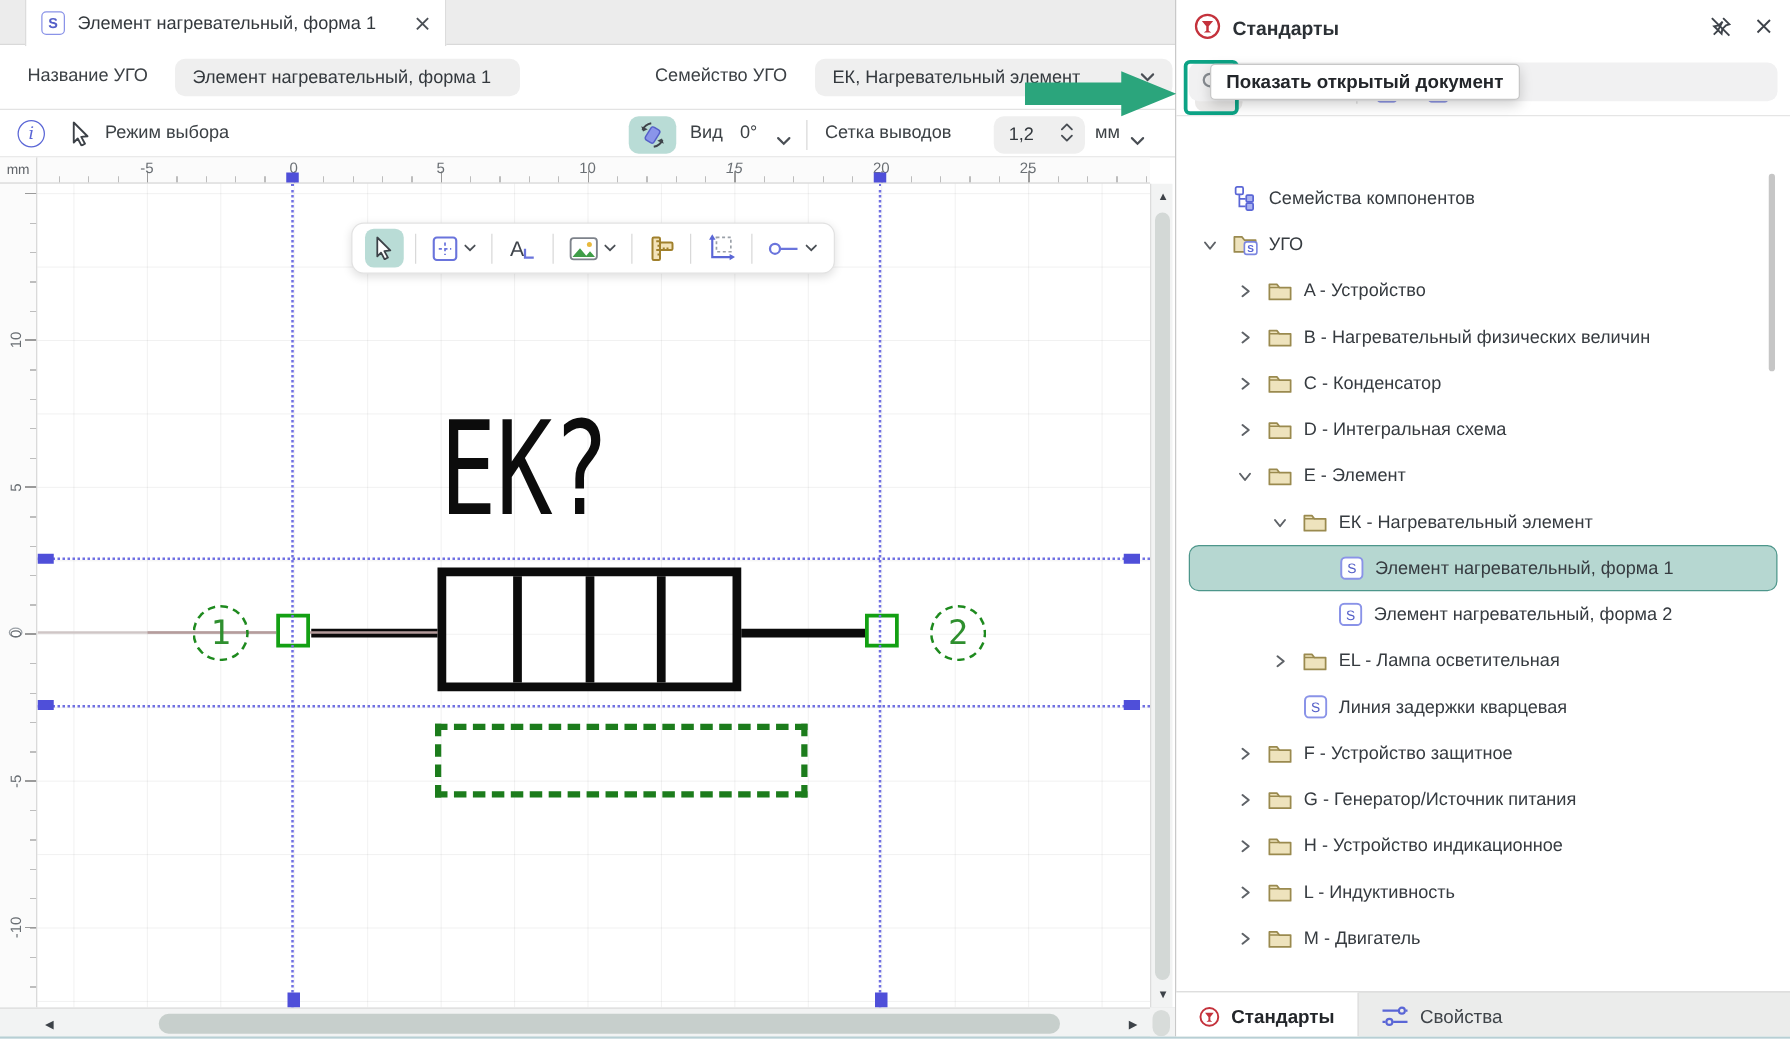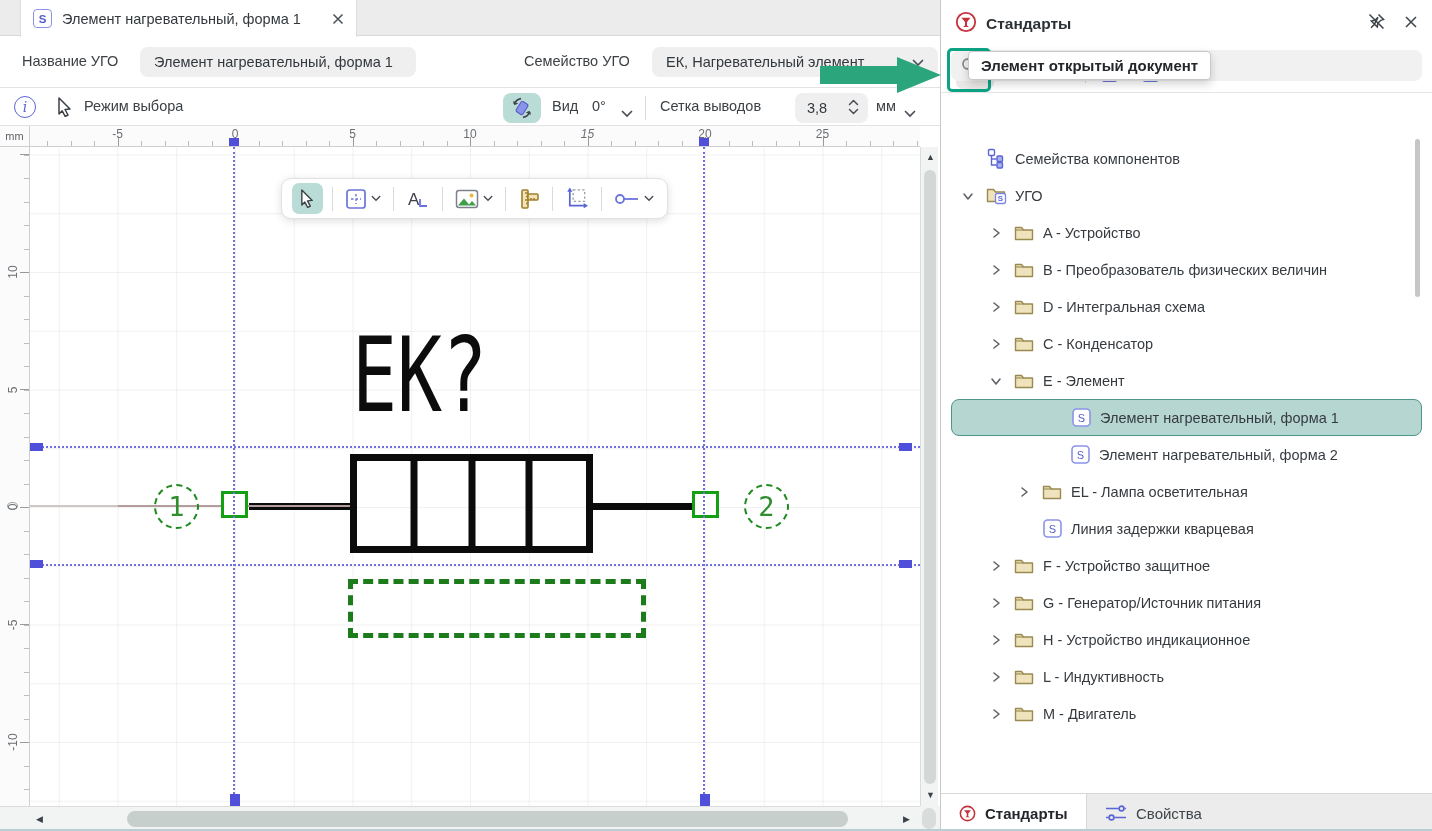--- a/index.html
+++ b/index.html
@@ -169,21 +169,21 @@
     <span class="tr-text" style="left:552px">Вид</span>
     <span class="tr-text" style="left:592px">0°</span>
     <span class="abs" style="left:621px;top:15px">
       <svg width="12" height="8" viewBox="0 0 12 8">
           <path d="M1.5 1.5 L6 6 L10.5 1.5" fill="none" stroke="#4a4f55" stroke-width="1.7" stroke-linecap="round"></path>
         </svg>
     </span>
     <div class="sep-v" style="left:645px;top:7px;height:24px"></div>
     <span class="tr-text" style="left:660px">Сетка выводов</span>
     <div class="pill" style="left:795px;top:4px;width:73px;height:30px;padding:0 9px 0 12px">
-      <span>3,8</span>
+      <span>1,2</span>
       <span class="chev-dd">
         <svg width="11" height="18" viewBox="0 0 11 18">
             <path d="M1.5 6.5 L5.5 2.5 L9.5 6.5 M1.5 11.5 L5.5 15.5 L9.5 11.5" fill="none" stroke="#4a4f55" stroke-width="1.5" stroke-linecap="round" stroke-linejoin="round"></path>
           </svg>
       </span>
     </div>
     <span class="tr-text" style="left:876px">мм</span>
     <span class="abs" style="left:904px;top:15px">
       <svg width="12" height="8" viewBox="0 0 12 8">
           <path d="M1.5 1.5 L6 6 L10.5 1.5" fill="none" stroke="#4a4f55" stroke-width="1.7" stroke-linecap="round"></path>
@@ -391,21 +391,21 @@
       </div>
     </div>
 
     <div class="p-search">
       <svg width="17" height="17" viewBox="0 0 17 17" fill="none" stroke="#878c92" stroke-width="1.8">
           <circle cx="7" cy="7" r="5"></circle>
           <path d="M11 11 L15 15"></path>
         </svg>
     </div>
 
-    <div class="tooltip">Элемент открытый документ</div>
+    <div class="tooltip">Показать открытый документ</div>
 
     <div class="tree">
         <div class="tree-row" style="padding-left: 16px;">
           <span class="chev"></span>
           <span class="ticon">
             <svg width="20" height="21" viewBox="0 0 20 21" fill="none" stroke="#5a66d6" stroke-width="1.4">
               <rect x="2.5" y="1.5" width="6" height="6" rx="1.2"></rect>
               <path d="M5.5 7.5 V17 H10.5"></path>
               <path d="M5.5 11 H10.5"></path>
               <rect x="11" y="8" width="5.5" height="5.5" rx="1" fill="#aab3ef"></rect>
@@ -448,63 +448,77 @@
             <svg width="12" height="12" viewBox="0 0 12 12">
               <path d="M4 2 L9 6 L4 10" fill="none" stroke="#5f6368" stroke-width="1.6" stroke-linecap="round" stroke-linejoin="round"></path>
             </svg>
           </span>
           <span class="ticon">
             <svg width="20" height="17" viewBox="0 0 20 17">
               <path d="M1.5 3.5 H7.5 L9.5 6 H18.5 V15.5 H1.5 Z" fill="#eee3bd" stroke="#9a8a4f" stroke-width="1.4" stroke-linejoin="round"></path>
               <path d="M1.5 6 H9.5" stroke="#9a8a4f" stroke-width="1.1"></path>
             </svg>
           </span>
-          <span class="tlabel">B - Преобразователь физических величин</span>
+          <span class="tlabel">B - Нагревательный физических величин</span>
+        </div>
+        <div class="tree-row" style="padding-left: 44px;">
+          <span class="chev">
+            <svg width="12" height="12" viewBox="0 0 12 12">
+              <path d="M4 2 L9 6 L4 10" fill="none" stroke="#5f6368" stroke-width="1.6" stroke-linecap="round" stroke-linejoin="round"></path>
+            </svg>
+          </span>
+          <span class="ticon">
+            <svg width="20" height="17" viewBox="0 0 20 17">
+              <path d="M1.5 3.5 H7.5 L9.5 6 H18.5 V15.5 H1.5 Z" fill="#eee3bd" stroke="#9a8a4f" stroke-width="1.4" stroke-linejoin="round"></path>
+              <path d="M1.5 6 H9.5" stroke="#9a8a4f" stroke-width="1.1"></path>
+            </svg>
+          </span>
+          <span class="tlabel">C - Конденсатор</span>
         </div>
         <div class="tree-row" style="padding-left: 44px;">
           <span class="chev">
             <svg width="12" height="12" viewBox="0 0 12 12">
               <path d="M4 2 L9 6 L4 10" fill="none" stroke="#5f6368" stroke-width="1.6" stroke-linecap="round" stroke-linejoin="round"></path>
             </svg>
           </span>
           <span class="ticon">
             <svg width="20" height="17" viewBox="0 0 20 17">
               <path d="M1.5 3.5 H7.5 L9.5 6 H18.5 V15.5 H1.5 Z" fill="#eee3bd" stroke="#9a8a4f" stroke-width="1.4" stroke-linejoin="round"></path>
               <path d="M1.5 6 H9.5" stroke="#9a8a4f" stroke-width="1.1"></path>
             </svg>
           </span>
           <span class="tlabel">D - Интегральная схема</span>
         </div>
         <div class="tree-row" style="padding-left: 44px;">
           <span class="chev">
             <svg width="12" height="12" viewBox="0 0 12 12">
-              <path d="M4 2 L9 6 L4 10" fill="none" stroke="#5f6368" stroke-width="1.6" stroke-linecap="round" stroke-linejoin="round"></path>
-            </svg>
-          </span>
-          <span class="ticon">
-            <svg width="20" height="17" viewBox="0 0 20 17">
-              <path d="M1.5 3.5 H7.5 L9.5 6 H18.5 V15.5 H1.5 Z" fill="#eee3bd" stroke="#9a8a4f" stroke-width="1.4" stroke-linejoin="round"></path>
-              <path d="M1.5 6 H9.5" stroke="#9a8a4f" stroke-width="1.1"></path>
-            </svg>
-          </span>
-          <span class="tlabel">C - Конденсатор</span>
-        </div>
-        <div class="tree-row" style="padding-left: 44px;">
-          <span class="chev">
-            <svg width="12" height="12" viewBox="0 0 12 12">
               <path d="M2 4 L6 9 L10 4" fill="none" stroke="#5f6368" stroke-width="1.6" stroke-linecap="round" stroke-linejoin="round"></path>
             </svg>
           </span>
           <span class="ticon">
             <svg width="20" height="17" viewBox="0 0 20 17">
               <path d="M1.5 3.5 H7.5 L9.5 6 H18.5 V15.5 H1.5 Z" fill="#eee3bd" stroke="#9a8a4f" stroke-width="1.4" stroke-linejoin="round"></path>
               <path d="M1.5 6 H9.5" stroke="#9a8a4f" stroke-width="1.1"></path>
             </svg>
           </span>
           <span class="tlabel">E - Элемент</span>
+        </div>
+        <div class="tree-row" style="padding-left: 72px;">
+          <span class="chev">
+            <svg width="12" height="12" viewBox="0 0 12 12">
+              <path d="M2 4 L6 9 L10 4" fill="none" stroke="#5f6368" stroke-width="1.6" stroke-linecap="round" stroke-linejoin="round"></path>
+            </svg>
+          </span>
+          <span class="ticon">
+            <svg width="20" height="17" viewBox="0 0 20 17">
+              <path d="M1.5 3.5 H7.5 L9.5 6 H18.5 V15.5 H1.5 Z" fill="#eee3bd" stroke="#9a8a4f" stroke-width="1.4" stroke-linejoin="round"></path>
+              <path d="M1.5 6 H9.5" stroke="#9a8a4f" stroke-width="1.1"></path>
+            </svg>
+          </span>
+          <span class="tlabel">ЕК - Нагревательный элемент</span>
         </div>
         <div class="tree-row selected" style="padding-left: 90px;">
           <span class="chev"></span>
           <span class="ticon">
             <svg width="19" height="19" viewBox="0 0 19 19">
               <rect x="1" y="1" width="17" height="17" rx="3.5" fill="#fff" stroke="#8a93e8" stroke-width="1.6"></rect>
               <text x="9.5" y="13.8" text-anchor="middle" font-size="11" fill="#5560c8" font-family="Liberation Sans,sans-serif">S</text>
             </svg>
           </span>
           <span class="tlabel">Элемент нагревательный, форма 1</span>

